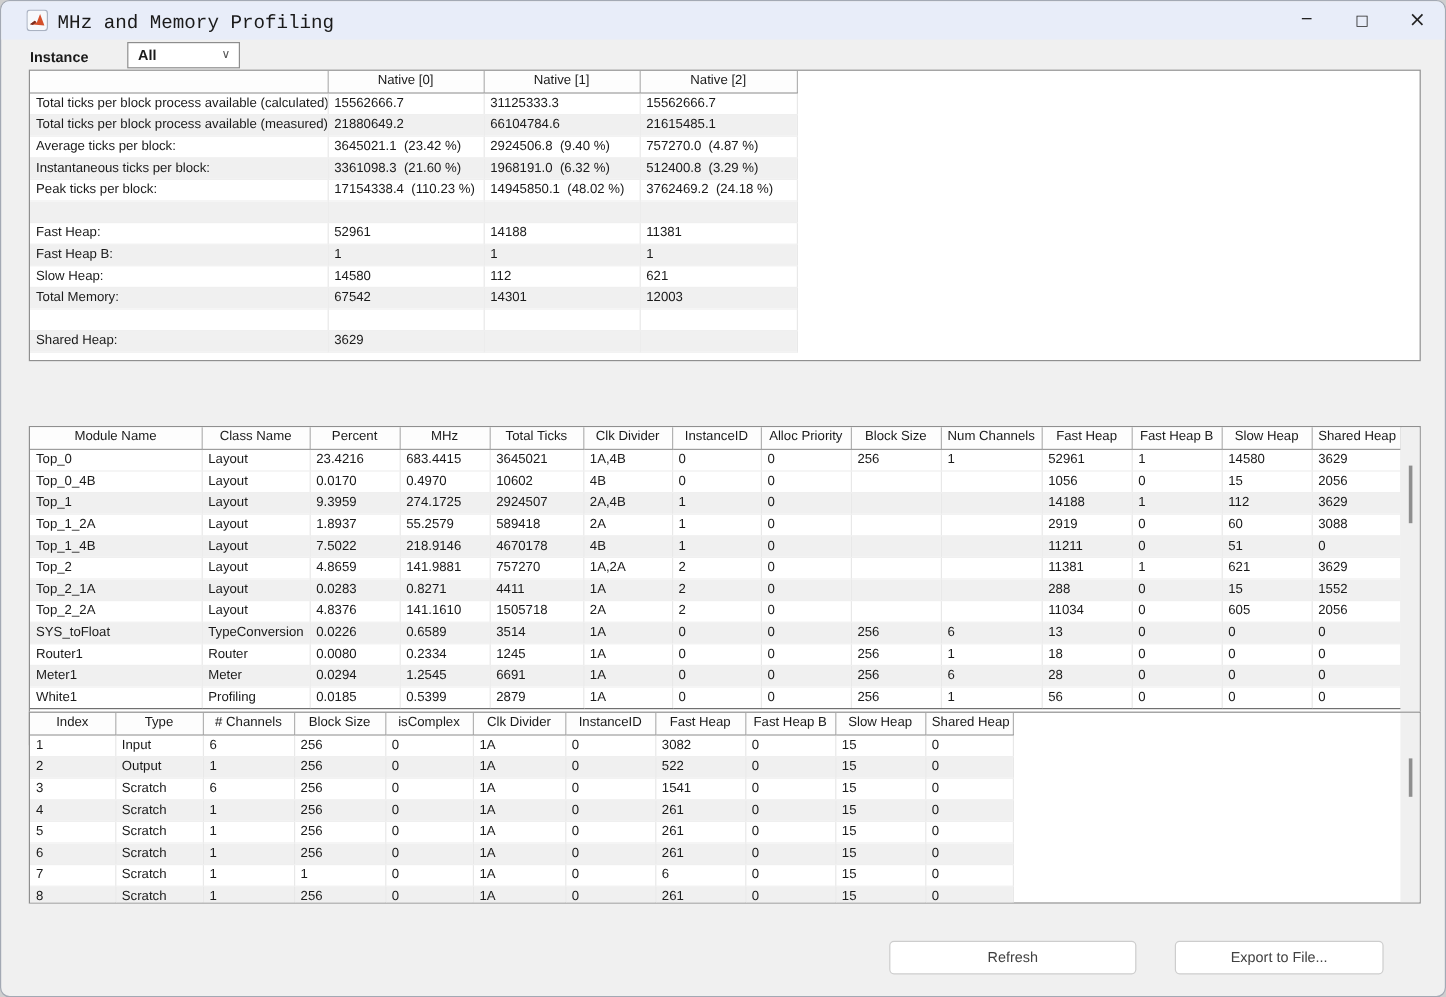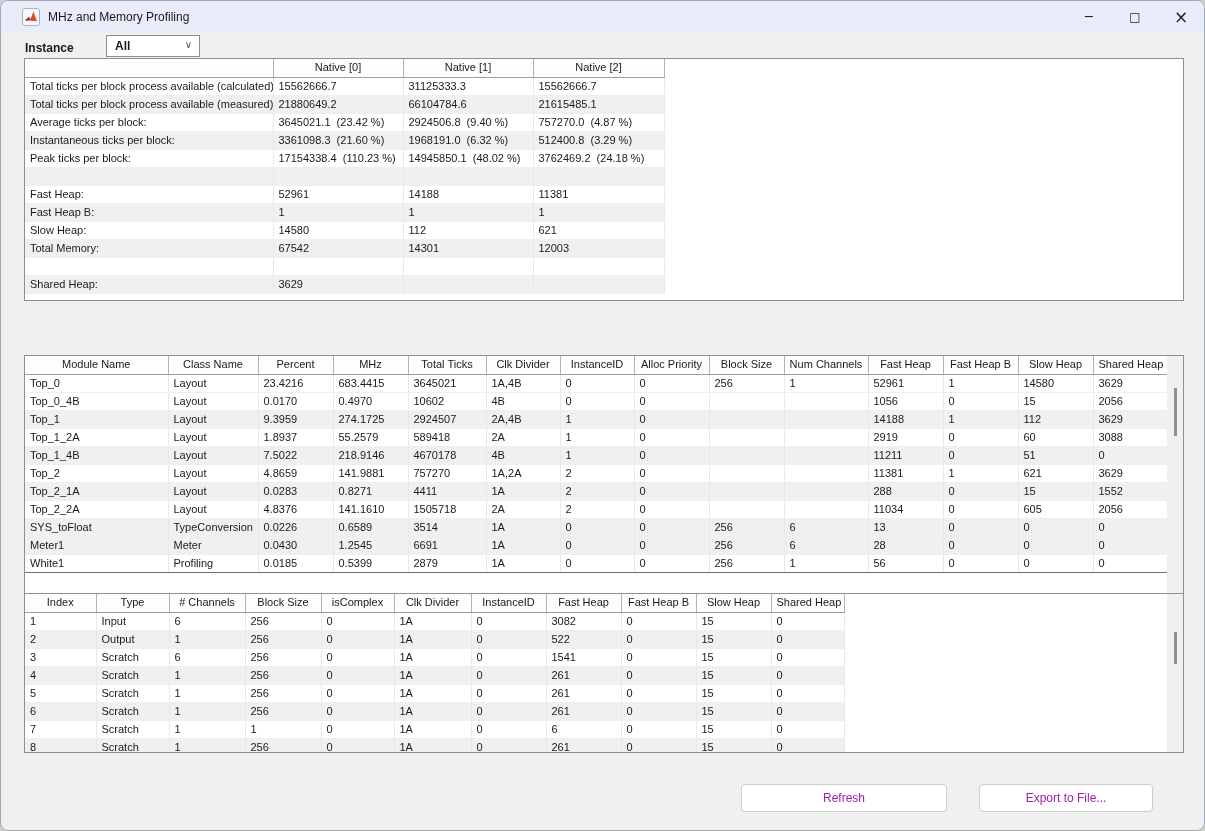--- a/index.html
+++ b/index.html
@@ -5,21 +5,21 @@
   html,body{margin:0;padding:0;background:#cfcfcf;font-family:"Liberation Sans",sans-serif;}
   .window{
     position:relative;width:1203px;height:829px;background:#f0f0f0;
     border:1px solid #a3a9b4;border-radius:8px;overflow:hidden;
     color:#1a1a1a;
   }
   
   .titlebar{position:absolute;left:0;top:0;width:100%;height:32px;background:#e8edf9;}
   .app-icon{position:absolute;left:21px;top:7px;width:18px;height:18px;}
   .app-icon svg{display:block;}
-  .win-title{position:absolute;left:47px;top:9px;font-size:12px;}
+  .win-title{position:absolute;left:47px;top:9px;font-size:16px;font-family:Liberation Mono, monospace;}
   .win-controls{position:absolute;right:0;top:0;height:32px;display:flex;}
   .win-btn{
     width:46px;height:32px;border:none;background:transparent;cursor:default;
     font-family:"DejaVu Sans",sans-serif;font-size:14px;color:#222;line-height:32px;padding:0;
   }
   .win-btn.minimize{font-size:13px;}
   .win-btn.maximize{font-size:12px;}
   .win-btn.close{font-size:17px;}
   
   .instance-label{position:absolute;left:24px;top:40px;font-size:12px;font-weight:bold;}
@@ -53,21 +53,21 @@
   
   .hfill{position:absolute;left:0;right:0;top:252px;bottom:0;background:#efefef;}
   
   .vscroll{position:absolute;top:0;right:0;width:16px;bottom:0;background:#f0f0f0;}
   .vthumb{position:absolute;left:7px;width:3px;background:#8f8f8f;}
   .panel-mid .vthumb{top:32px;height:48px;}
   .panel-bottom .vthumb{top:38px;height:32px;}
   
   .action-btn{
     position:absolute;height:28px;background:#fff;border:1px solid #cdcdcd;border-radius:4px;
-    font-size:12px;font-family:"Liberation Sans",sans-serif;color:#a21caf;padding:0;
+    font-size:12px;font-family:"Liberation Sans",sans-serif;color:#404040;padding:0;
   }
   .btn-refresh{left:740px;top:783px;width:206px;}
   .btn-export{left:978px;top:783px;width:174px;}
 </style>
 </head>
 <body>
 
 <div class="window">
 
   <div class="titlebar">
@@ -360,24 +360,40 @@
             <td>1A</td>
             <td>0</td>
             <td>0</td>
             <td>256</td>
             <td>6</td>
             <td>13</td>
             <td>0</td>
             <td>0</td>
             <td>0</td>
           </tr>
+          <tr>
+            <td>Router1</td>
+            <td>Router</td>
+            <td>0.0080</td>
+            <td>0.2334</td>
+            <td>1245</td>
+            <td>1A</td>
+            <td>0</td>
+            <td>0</td>
+            <td>256</td>
+            <td>1</td>
+            <td>18</td>
+            <td>0</td>
+            <td>0</td>
+            <td>0</td>
+          </tr>
           <tr class="stripe">
             <td>Meter1</td>
             <td>Meter</td>
-            <td>0.0430</td>
+            <td>0.0294</td>
             <td>1.2545</td>
             <td>6691</td>
             <td>1A</td>
             <td>0</td>
             <td>0</td>
             <td>256</td>
             <td>6</td>
             <td>28</td>
             <td>0</td>
             <td>0</td>

